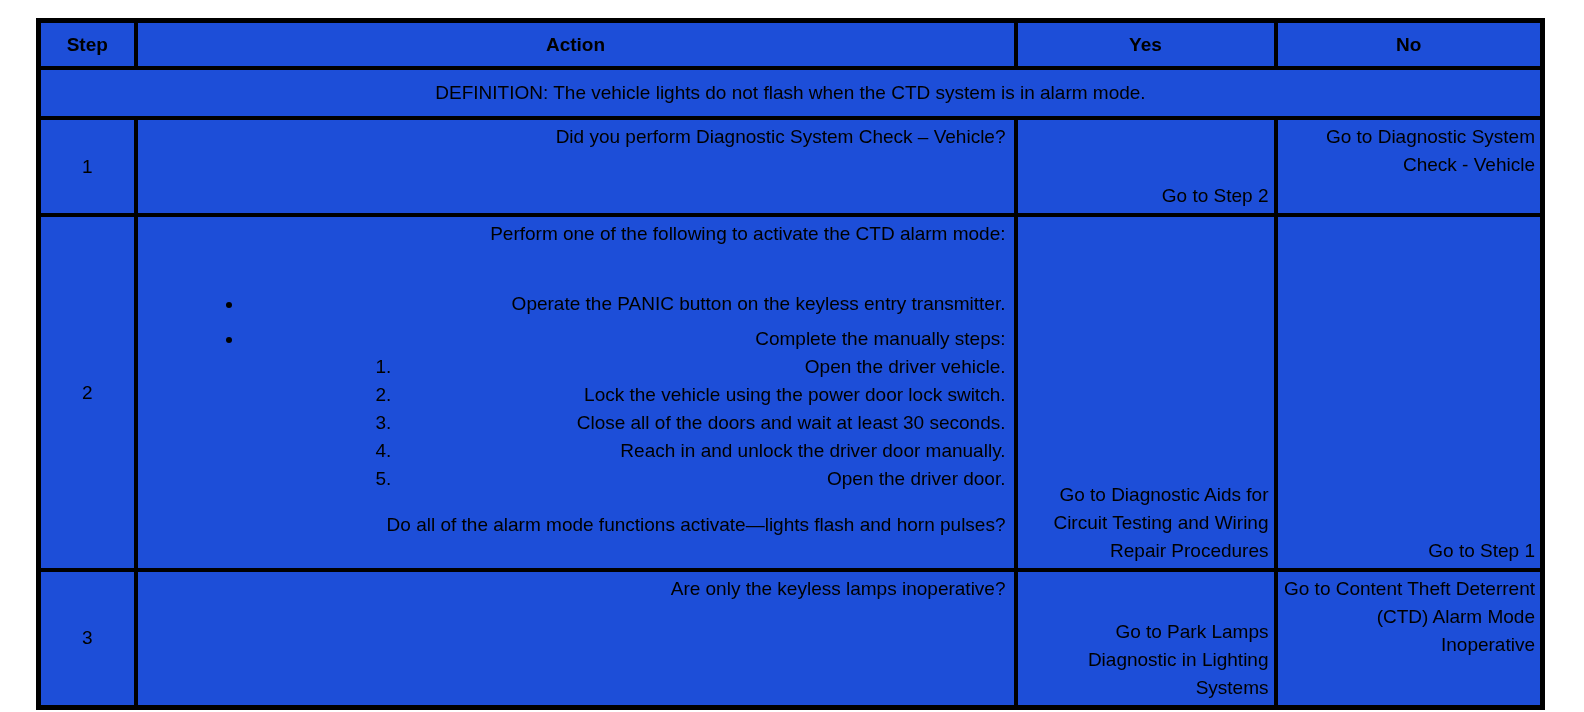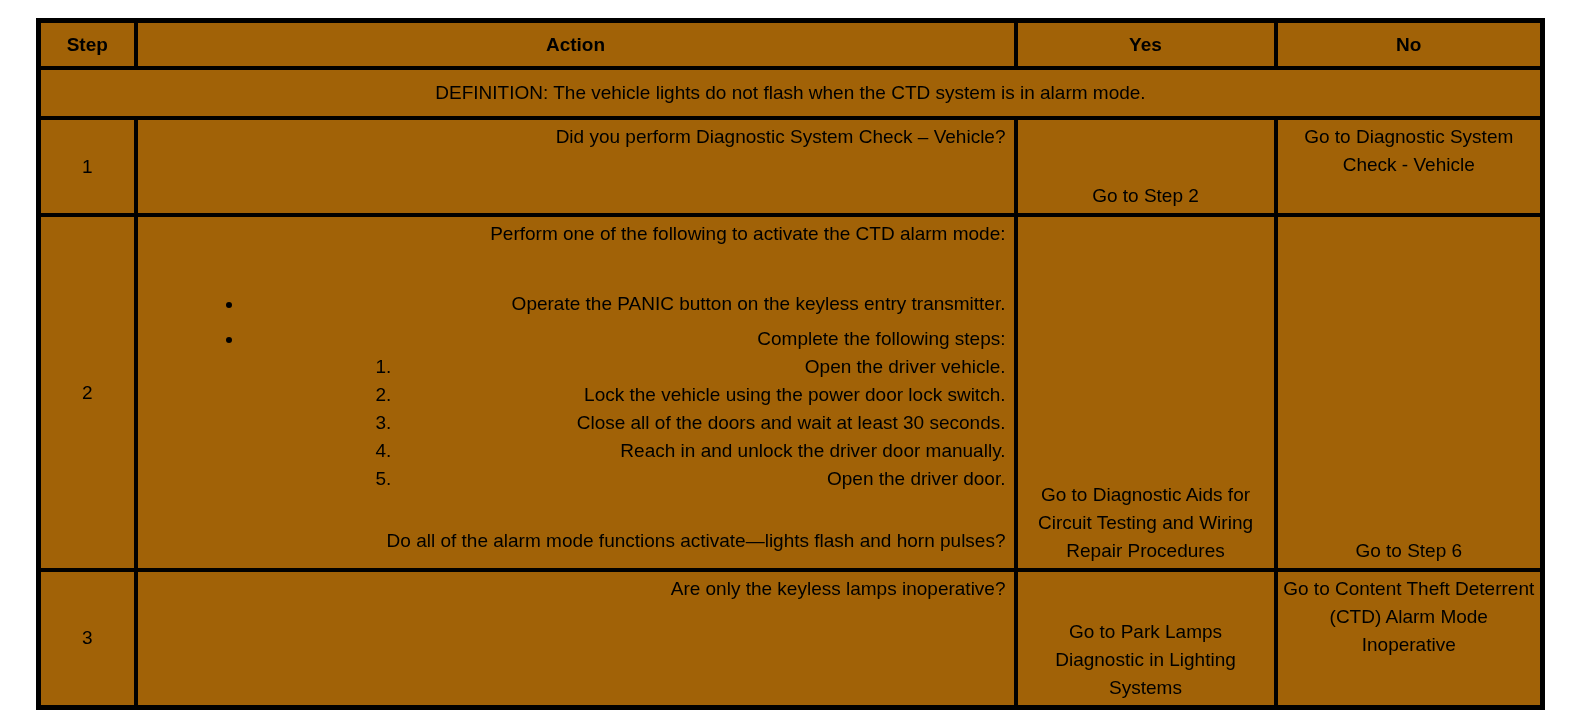--- a/index.html
+++ b/index.html
@@ -19,21 +19,21 @@
     overflow: hidden;
   }
   table.diag {
     position: absolute;
     left: 36px;
     top: 18px;
     width: 1504px;
     border-collapse: collapse;
     table-layout: fixed;
     border: 5px solid #000;
-    background: #a16207;
+    background: #1d4ed8;
     padding-left: 32px;
   }
   table.diag th, table.diag td {
     border: 4px solid #000;
     font-size: 19px;
     line-height: 28px;
     overflow: hidden;
   }
   th.hdr {
     font-weight: bold;
@@ -55,32 +55,32 @@
     vertical-align: middle;
     padding: 0;
   }
   td.action-cell {
     vertical-align: top;
     text-align: right;
     padding: 3px 8px 3px 6px;
     line-height: 29px;
   }
   td.result-cell {
-    text-align: center;
+    text-align: right;
     padding: 3px 5px;
     line-height: 28px;
   }
   .v-top    { vertical-align: top; }
   .v-bottom { vertical-align: bottom; }
   tr.row-1 { height: 97px; }
   tr.row-2 { height: 355px; }
   tr.row-3 { height: 137px; }
 
   .action-cell p { margin: 0; }
-  .action-cell .question-late { margin-top: 34px; }
+  .action-cell .question-late { margin-top: 18px; }
   ul.bullets {
     margin: 42px 0 0 0;
     padding: 0 0 0 100px;
     list-style: disc;
   }
   ul.bullets > li { margin: 7px 0 4px 0; }
   ol.substeps {
     margin: 0;
     padding: 0 0 0 153px;
     list-style: decimal;
@@ -120,34 +120,34 @@
         <td class="result-cell v-top">Go to Diagnostic System Check - Vehicle</td>
       </tr>
 
       <tr class="row-2">
         <td class="step-cell">2</td>
         <td class="action-cell">
           <p>Perform one of the following to activate the CTD alarm mode:</p>
           <ul class="bullets">
             <li>Operate the PANIC button on the keyless entry transmitter.</li>
             <li>
-              <span>Complete the following steps:</span>
+              <span>Complete the manually steps:</span>
               <ol class="substeps">
                 <li>Open the driver vehicle.</li>
                 <li>Lock the vehicle using the power door lock switch.</li>
                 <li>Close all of the doors and wait at least 30 seconds.</li>
                 <li>Reach in and unlock the driver door manually.</li>
                 <li>Open the driver door.</li>
               </ol>
             </li>
           </ul>
           <p class="question-late">Do all of the alarm mode functions activate—lights flash and horn pulses?</p>
         </td>
         <td class="result-cell v-bottom">Go to Diagnostic Aids for Circuit Testing and Wiring Repair Procedures</td>
-        <td class="result-cell v-bottom">Go to Step 6</td>
+        <td class="result-cell v-bottom">Go to Step 1</td>
       </tr>
 
       <tr class="row-3">
         <td class="step-cell">3</td>
         <td class="action-cell">
           <p>Are only the keyless lamps inoperative?</p>
         </td>
         <td class="result-cell v-bottom">Go to Park Lamps Diagnostic in Lighting Systems</td>
         <td class="result-cell v-top">Go to Content Theft Deterrent (CTD) Alarm Mode Inoperative</td>
       </tr>

